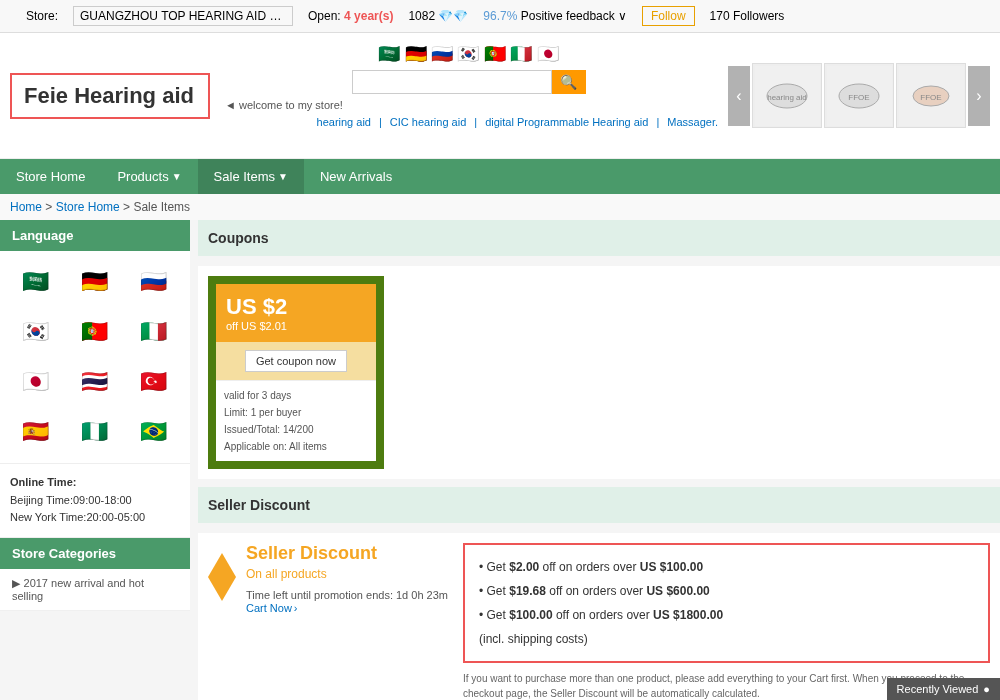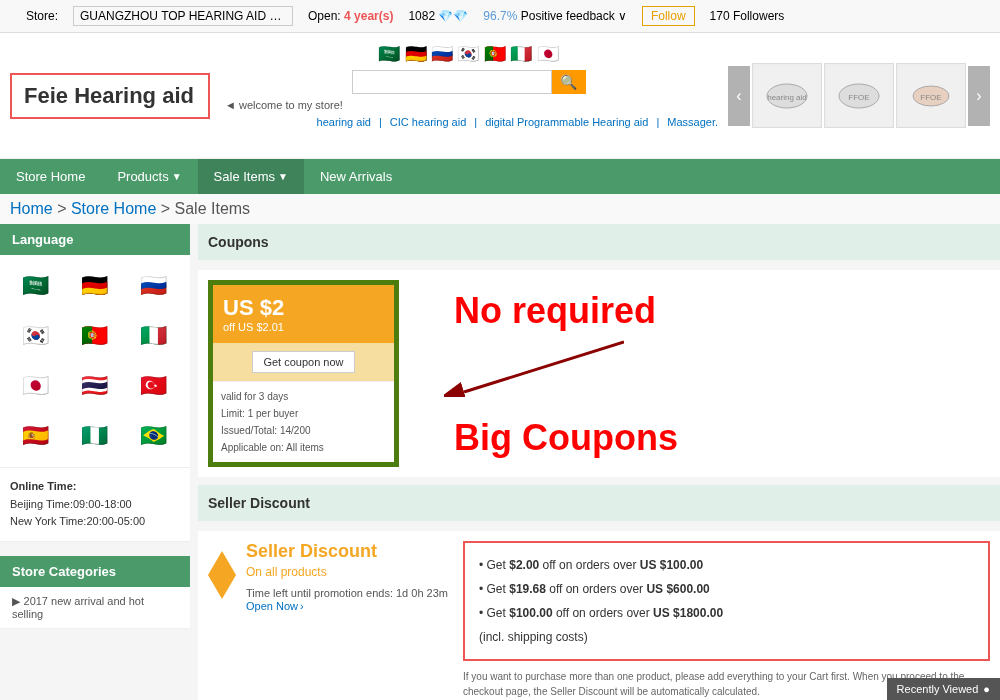--- a/index.html
+++ b/index.html
@@ -26,44 +26,44 @@
     .product-thumb { width: 70px; height: 65px; background: #eee; border: 1px solid #ddd; overflow: hidden; display: flex; align-items: center; justify-content: center; }
     .nav-arrow { width: 22px; height: 60px; background: rgba(0,0,0,0.3); color: white; display: flex; align-items: center; justify-content: center; cursor: pointer; font-size: 16px; }
 
     
     .nav { background: #4a9a6a; display: flex; align-items: center; }
     .nav-item { color: white; padding: 10px 16px; cursor: pointer; font-size: 13px; display: flex; align-items: center; gap: 3px; white-space: nowrap; }
     .nav-item.active { background: rgba(0,0,0,0.15); }
     .nav-arrow-down { font-size: 10px; }
 
     
-    .breadcrumb { padding: 6px 10px; font-size: 16px; color: #555; background: #f9f9f9; }
+    .breadcrumb { padding: 6px 10px; font-size: 12px; color: #555; background: #f9f9f9; }
     .breadcrumb a { color: #0070c0; text-decoration: none; cursor: pointer; }
 
     
     .main { display: flex; gap: 0; }
 
     
     .sidebar { width: 190px; min-width: 190px; padding: 0; }
     .sidebar-section { background: #4a9a6a; color: white; padding: 8px 12px; font-size: 13px; font-weight: bold; margin-bottom: 0; }
     .sidebar-flags { background: white; padding: 10px; display: grid; grid-template-columns: repeat(3, 1fr); gap: 8px; justify-items: center; border-bottom: 1px solid #eee; }
     .sidebar-flag { width: 42px; height: 42px; border-radius: 50%; cursor: pointer; display: flex; align-items: center; justify-content: center; font-size: 22px; }
     .online-time { background: white; padding: 10px; border-bottom: 1px solid #eee; font-size: 11px; color: #333; line-height: 1.6; }
     .online-time .title { font-weight: bold; color: #333; }
-    .store-categories { background: #4a9a6a; color: white; padding: 8px 12px; font-size: 13px; font-weight: bold; margin-top: 14px; }
+    .store-categories { background: #4a9a6a; color: white; padding: 8px 12px; font-size: 13px; font-weight: bold; margin-top: 0; }
     .category-item { background: white; padding: 8px 12px; font-size: 11px; color: #555; border-bottom: 1px solid #f0f0f0; cursor: pointer; }
 
     
     .content { flex: 1; padding: 0 0 0 8px; }
 
     
     .section-header { background: #e0f0e8; padding: 10px 10px; font-size: 14px; font-weight: bold; color: #333; margin-bottom: 10px; }
     .coupons-area { background: white; padding: 10px; margin-bottom: 8px; min-height: 80px; }
 
-    .coupon-card { border: 5px solid #4d7c0f; display: inline-block; width: 191px; vertical-align: top; margin-right: 15px; }
+    .coupon-card { border: 8px solid #4d7c0f; display: inline-block; width: 176px; vertical-align: top; margin-right: 15px; }
     .coupon-top { background: #f5a623; padding: 10px; color: white; }
     .coupon-amount { font-size: 22px; font-weight: bold; }
     .coupon-off { font-size: 11px; }
     .coupon-btn-area { background: #f5dea0; padding: 8px; text-align: center; }
     .coupon-get-btn { background: white; border: 1px solid #ccc; padding: 4px 10px; font-size: 11px; cursor: pointer; color: #333; }
     .coupon-details { padding: 6px 8px; font-size: 10px; color: #555; line-height: 1.7; border-top: 1px solid #eee; }
 
     
     .seller-discount-area { background: white; padding: 10px; display: flex; gap: 15px; align-items: flex-start; }
     .discount-left { display: flex; gap: 10px; align-items: flex-start; }
@@ -213,52 +213,36 @@
           <div class="coupon-btn-area">
             <button class="coupon-get-btn">Get coupon now</button>
           </div>
           <div class="coupon-details">
             <div>valid for 3 days</div>
             <div>Limit: 1 per buyer</div>
             <div>Issued/Total: 14/200</div>
             <div>Applicable on: All items</div>
           </div>
         </div>
-        <div style="position:relative; flex:1; padding-left:30px;">
-
-          <div style="position:relative;">
-            <div style="font-size:36px; font-weight:bold; color:red; margin-top:10px; margin-left:10px;">No required</div>
-
-            <svg width="180" height="60" style="display:block; margin-top:5px;">
-              <defs>
-                <marker id="arrowhead" markerWidth="10" markerHeight="7" refX="0" refY="3.5" orient="auto">
-                  <polygon points="0 0, 10 3.5, 0 7" fill="#8b0000"></polygon>
-                </marker>
-              </defs>
-              <line x1="180" y1="5" x2="20" y2="55" stroke="#8b0000" stroke-width="3" marker-end="url(#arrowhead)"></line>
-            </svg>
-            <div style="font-size:36px; font-weight:bold; color:red; margin-top:20px; margin-left:10px;">Big Coupons</div>
-          </div>
-        </div>
       </div>
     </div>
 
     <div class="section-header">Seller Discount</div>
     <div class="seller-discount-area">
       <div class="discount-left">
         <div style="display:flex; flex-direction:column; align-items:center; padding-top:10px;">
           <div style="width:0;height:0;border-left:14px solid transparent;border-right:14px solid transparent;border-bottom:24px solid #f5a623;"></div>
           <div style="width:0;height:0;border-left:14px solid transparent;border-right:14px solid transparent;border-top:24px solid #f5a623;"></div>
         </div>
         <div class="discount-text-block">
           <div class="discount-title">Seller Discount</div>
           <div class="discount-subtitle">On all products</div>
           <div class="discount-time">Time left until promotion ends: 1d 0h 23m</div>
           <div class="shop-now">
-            <span>Open Now</span>
+            <span>Cart Now</span>
             <span>›</span>
           </div>
         </div>
       </div>
       <div class="discount-right">
         <div class="discount-box">
           <div>• Get <strong>$2.00</strong> off on orders over <strong>US $100.00</strong></div>
           <div>• Get <strong>$19.68</strong> off on orders over <strong>US $600.00</strong></div>
           <div>• Get <strong>$100.00</strong> off on orders over <strong>US $1800.00</strong></div>
           <div>(incl. shipping costs)</div>

